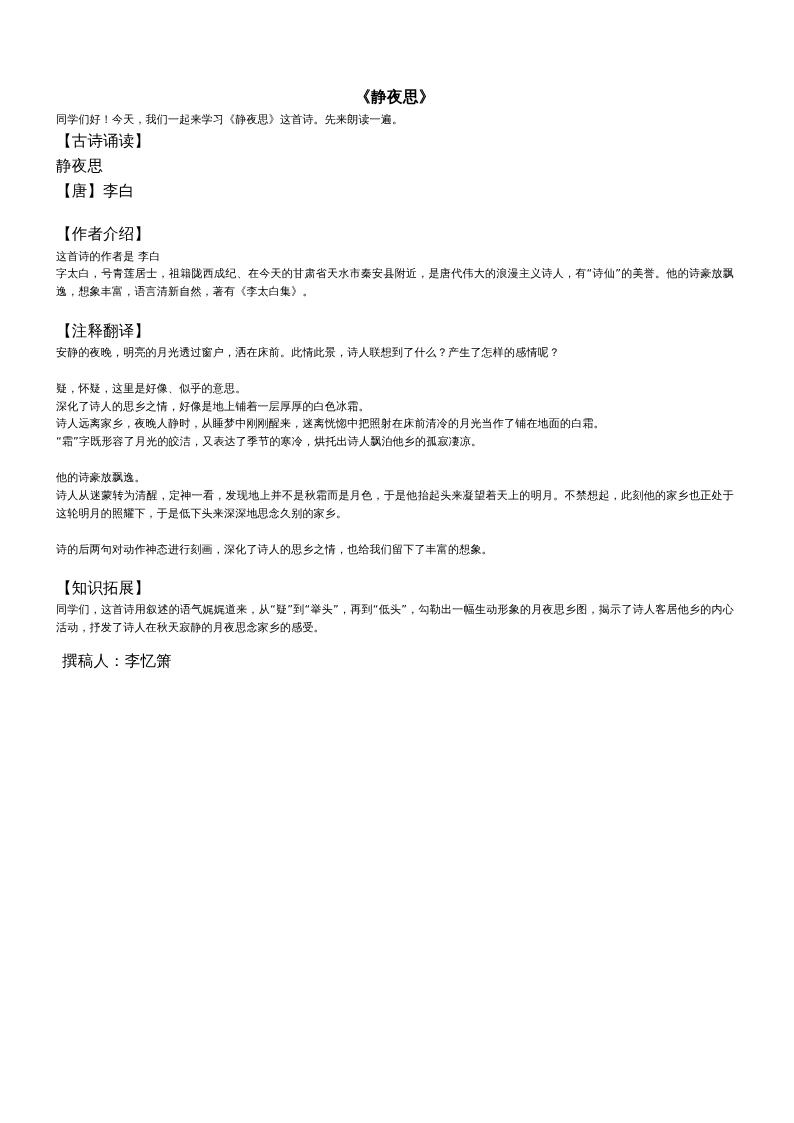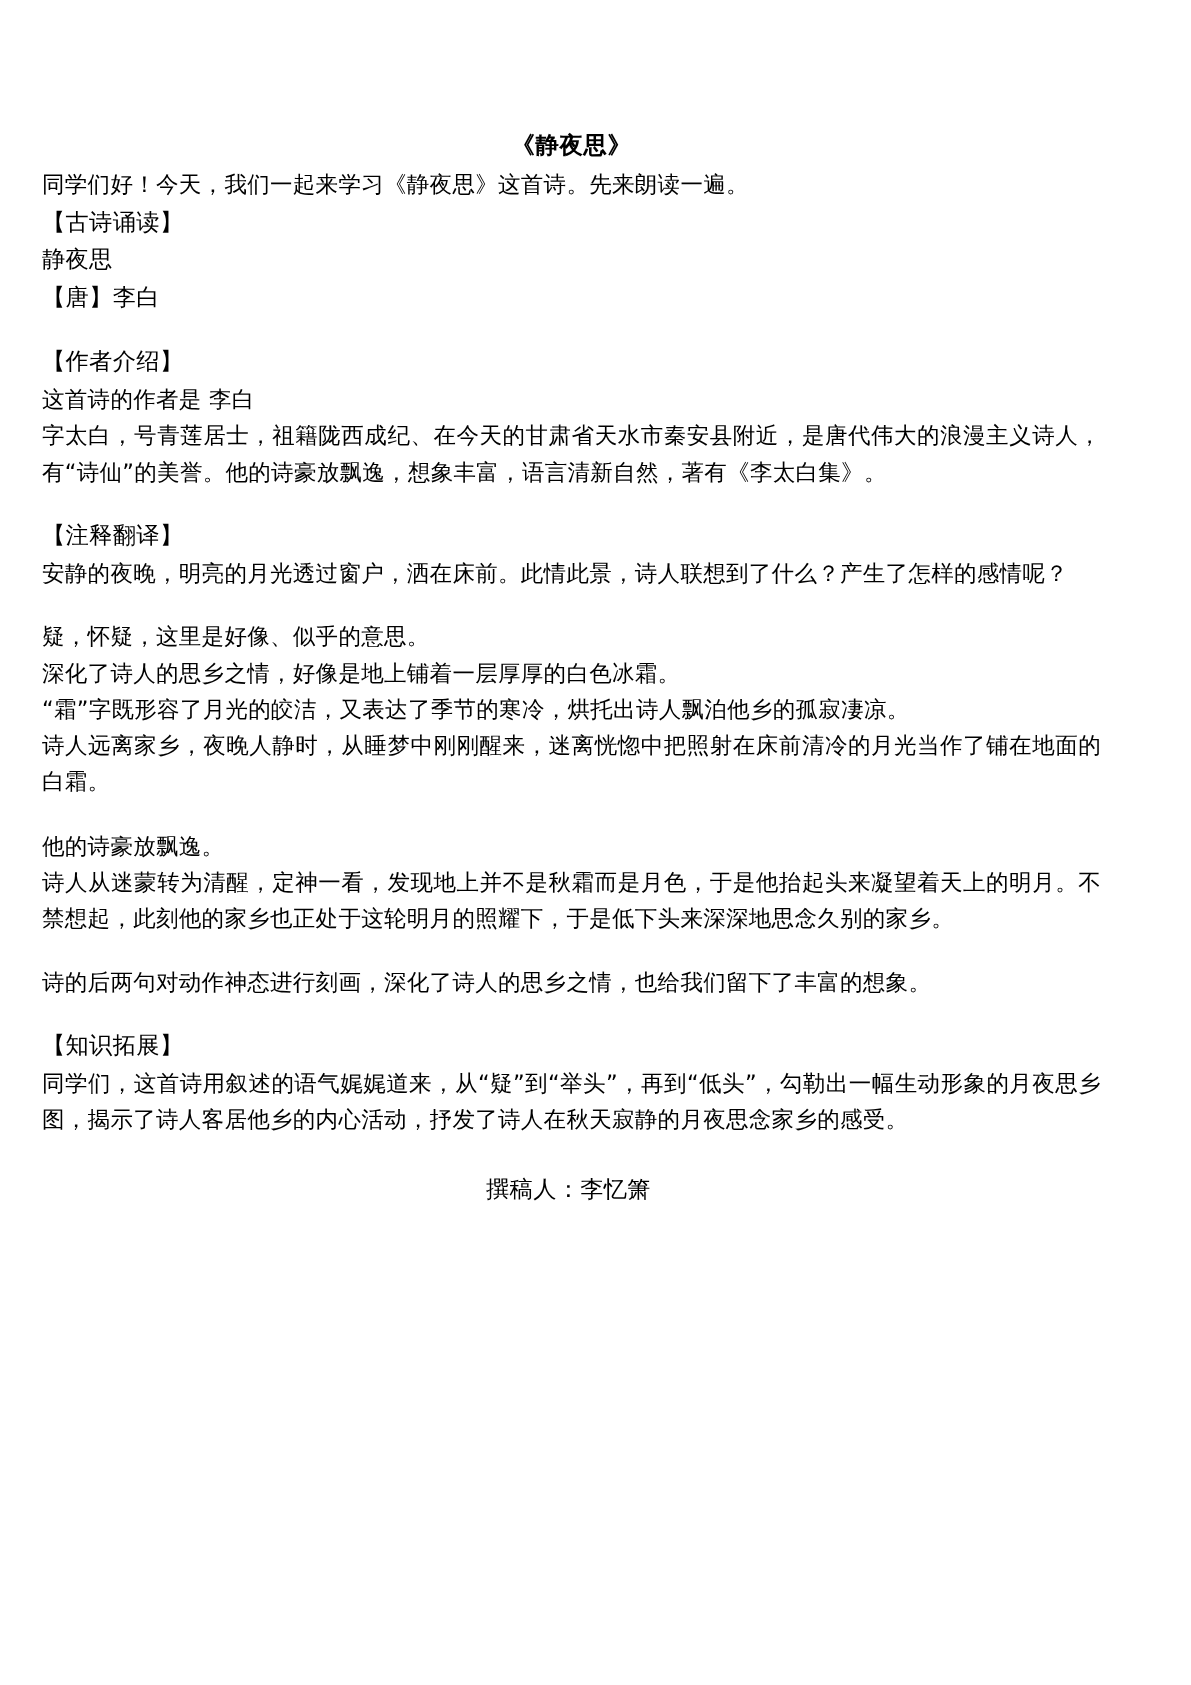--- a/index.html
+++ b/index.html
@@ -12,32 +12,32 @@
     height: 1123px;
     font-family: "DejaVu Sans", "Liberation Sans", sans-serif;
     color: #000000;
     -webkit-font-smoothing: antialiased;
   }
   .page {
     position: relative;
     width: 794px;
     height: 1123px;
     box-sizing: border-box;
-    padding: 86px 60px 40px 28px;
+    padding: 86px 60px 40px 56px;
   }
   .doc-title {
     text-align: center;
     font-size: 15.5px;
     font-weight: bold;
     line-height: 1.5;
     margin: 0 0 2px 0;
     letter-spacing: 0.5px;
   }
   .para {
-    font-size: 15px;
+    font-size: 11px;
     line-height: 1.62;
     margin: 0;
     text-align: justify;
     letter-spacing: 0.2px;
   }
   .section-head {
     font-size: 15.5px;
     line-height: 1.62;
     margin: 0;
     letter-spacing: 0.2px;
@@ -49,24 +49,24 @@
     margin: 0;
     letter-spacing: 0.2px;
   }
   .spacer {
     height: 18px;
   }
   .spacer-sm {
     height: 6px;
   }
   .signature {
-    text-align: center;
+    text-align: left;
     font-size: 15.5px;
     line-height: 1.62;
-    margin: 16px;
+    margin: 6px;
     padding-right: 4px;
     letter-spacing: 0.2px;
   }
   .block {
     margin: 0;
   }
 </style>
 </head>
 <body>
 
@@ -91,22 +91,22 @@
 
   <div class="spacer"></div>
 
   <p class="section-head">【注释翻译】</p>
   <p class="para">安静的夜晚，明亮的月光透过窗户，洒在床前。此情此景，诗人联想到了什么？产生了怎样的感情呢？</p>
 
   <div class="spacer"></div>
 
   <p class="para">疑，怀疑，这里是好像、似乎的意思。</p>
   <p class="para">深化了诗人的思乡之情，好像是地上铺着一层厚厚的白色冰霜。</p>
+  <p class="para">诗人远离家乡，夜晚人静时，从睡梦中刚刚醒来，迷离恍惚中把照射在床前清冷的月光当作了铺在地面的白霜。</p>
   <p class="para">“霜”字既形容了月光的皎洁，又表达了季节的寒冷，烘托出诗人飘泊他乡的孤寂凄凉。</p>
-  <p class="para">诗人远离家乡，夜晚人静时，从睡梦中刚刚醒来，迷离恍惚中把照射在床前清冷的月光当作了铺在地面的白霜。</p>
 
   <div class="spacer"></div>
 
   <p class="para">他的诗豪放飘逸。</p>
   <p class="para">诗人从迷蒙转为清醒，定神一看，发现地上并不是秋霜而是月色，于是他抬起头来凝望着天上的明月。不禁想起，此刻他的家乡也正处于这轮明月的照耀下，于是低下头来深深地思念久别的家乡。</p>
 
   <div class="spacer"></div>
 
   <p class="para">诗的后两句对动作神态进行刻画，深化了诗人的思乡之情，也给我们留下了丰富的想象。</p>
 

